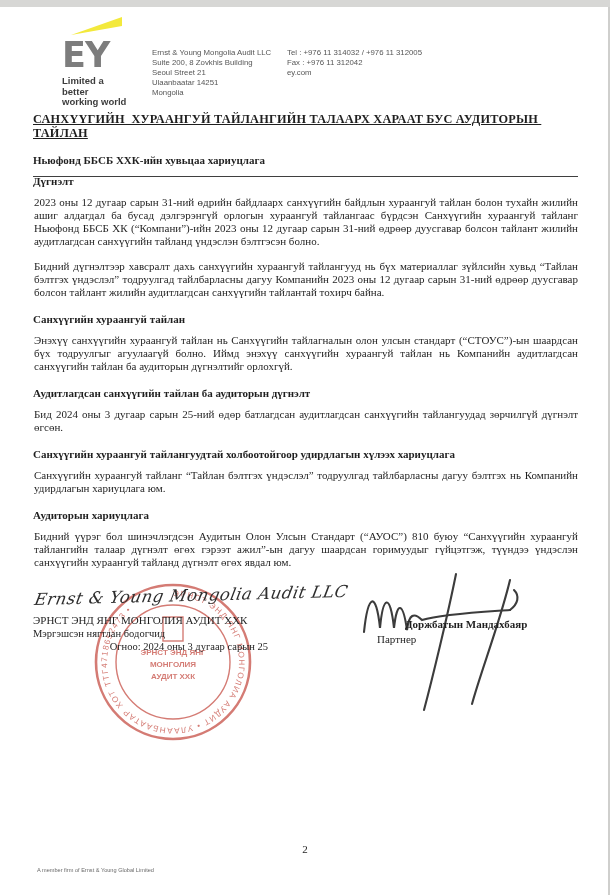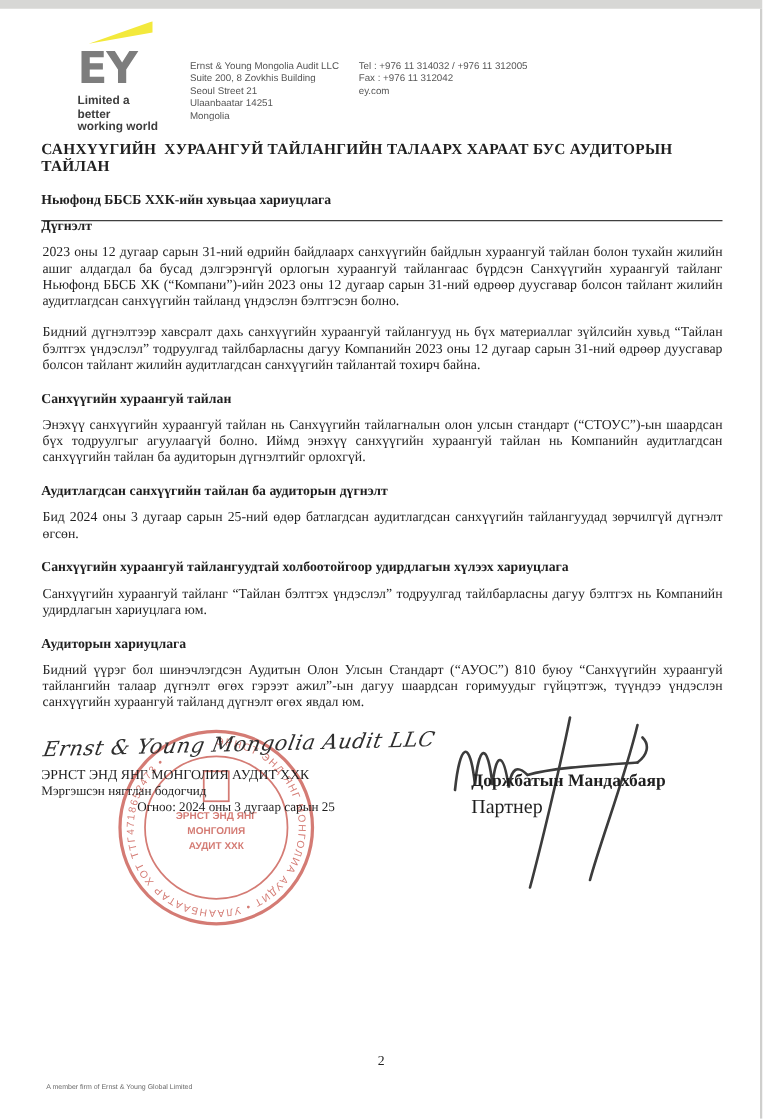--- a/index.html
+++ b/index.html
@@ -24,21 +24,21 @@
   .addr {
     position:absolute; top:48px; font-family:"Liberation Sans", sans-serif;
     font-size:7.8px; line-height:10px; color:#565656;
   }
   .addr.a1 { left:152px; }
   .addr.a2 { left:287px; }
 
   
   .titleblock { position:absolute; left:33px; top:112px; width:545px; }
   .titleblock .title {
-    font-weight:bold; font-size:12.3px; line-height:14px; white-space:pre-wrap; letter-spacing:.2px;
+    font-weight:bold; font-size:12.3px; line-height:14px; white-space:pre-wrap; letter-spacing:.2px;text-decoration:underline;
   }
   .titleblock .addressee { font-weight:bold; font-size:11px; margin-top:14px; }
   .titleblock .rule { border:none; border-top:1.2px solid #3f3f3f; margin:10px 0 0 0; }
 
   
   .content { position:absolute; left:33px; top:163px; width:545px; }
   .content h3 { font-size:11px; font-weight:bold; margin:14px 0 8px 0; line-height:13px; }
   .content h3.first { margin-top:12px; }
   .content p  { font-size:11px; line-height:13px; margin:0 0 12px 1px; text-align:justify; }
 
@@ -50,22 +50,22 @@
   .sig-script {
     font-family:"DejaVu Serif", serif; font-style:italic; font-size:16.5px; color:#2e2e2e;
     transform:skewX(-12deg) rotate(-1.5deg); transform-origin:left bottom; letter-spacing:.5px;
   }
   .sig-firm   { font-weight:normal; font-size:11px; margin-top:5px; }
   .sig-sub    { font-size:10.5px; margin-top:2px; }
   .sig-loc    { font-size:10.5px; margin-top:16px; }
   .sig-date   { font-size:10.5px; margin-top:2px;text-align:center; }
   .scrawl { position:absolute; left:352px; top:570px; z-index:2; }
   .sig-right { position:absolute; left:377px; top:618px; z-index:3; }
-  .sig-name  { font-weight:bold; font-size:14px; }
-  .sig-title { font-size:16px; margin-top:3px; }
+  .sig-name  { font-weight:bold; font-size:11px;margin-left:28px; }
+  .sig-title { font-size:11px; margin-top:3px; }
 
   
   .pagenum { position:absolute; left:0; top:843px; width:610px; text-align:center; font-size:11px; }
   .member  { position:absolute; left:37px; top:867px; font-family:"Liberation Sans", sans-serif;
              font-size:5.6px; color:#6a6a6a; }
 </style>
 </head>
 <body>
 
 <div class="scan-top"></div>

